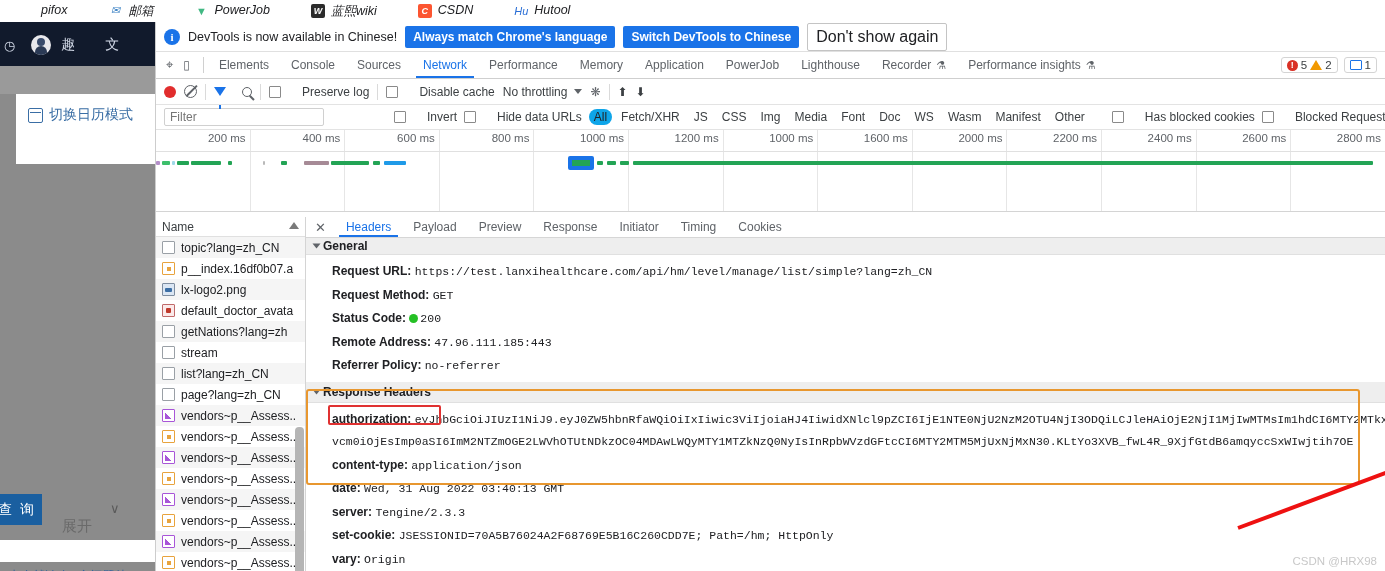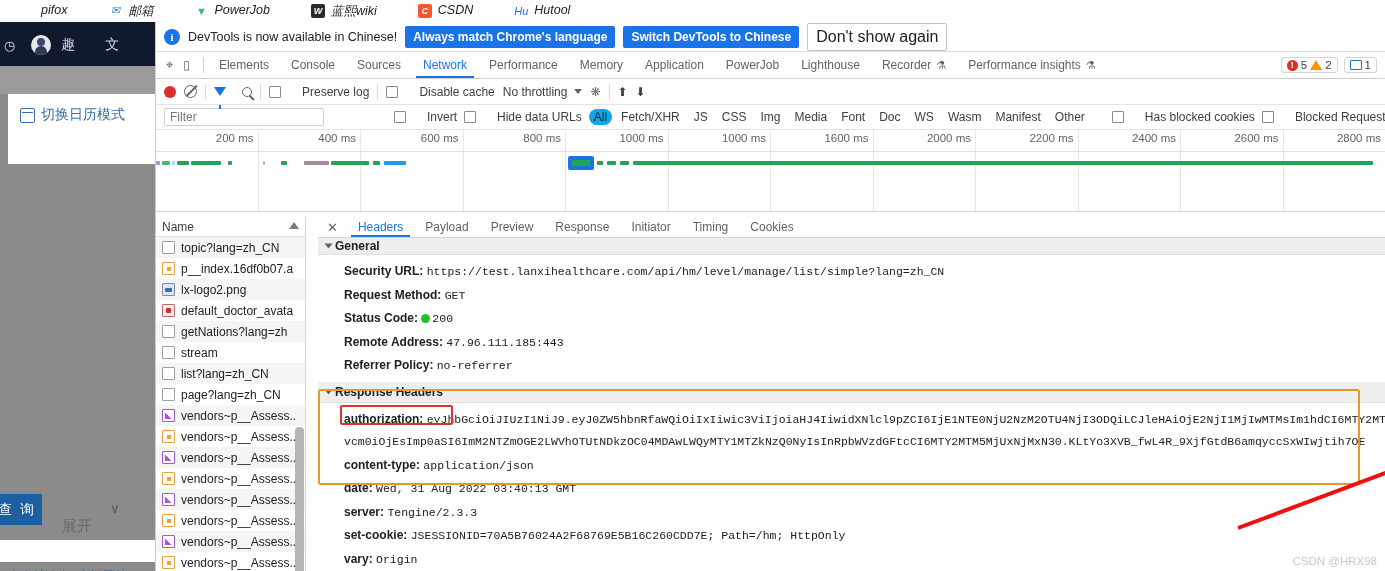--- a/index.html
+++ b/index.html
@@ -30,21 +30,21 @@
   .site-dark-icons { position: absolute; top: 10px; left: 0; width: 155px; height: 26px;
       display: flex; align-items: center; color: #cfd6e4; font-size: 14px; }
   .avatar-mini { width: 20px; height: 20px; border-radius: 50%; background: #e8e8ec;
       display: inline-block; position: relative; overflow: hidden; }
   .avatar-mini::after { content:""; position: absolute; left: 4px; top: 11px; width: 12px; height: 10px;
       border-radius: 6px 6px 0 0; background: #2b3a55; }
   .avatar-mini::before { content:""; position: absolute; left: 6px; top: 3px; width: 8px; height: 8px;
       border-radius: 50%; background: #394b6b; }
 
   .site-white-strip { position: absolute; left: 0; top: 44px; width: 155px; height: 28px; background: #9a9a9a; }
-  .site-cal { position: absolute; left: 8px; top: 72px; width: 155px; height: 70px; background: #fff; font-family: Liberation Serif, serif; }
+  .site-cal { position: absolute; left: 16px; top: 72px; width: 155px; height: 70px; background: #fff; font-family: Liberation Serif, serif; }
   .cal-link { position: absolute; left: 12px; top: 12px; color: #3a6ea5; font-size: 14px;
       display: flex; align-items: center; gap: 6px; }
   .cal-ico { width: 15px; height: 15px; border: 1.6px solid #3a6ea5; border-radius: 2px; position: relative; }
   .cal-ico::before { content:""; position:absolute; left:1px; top:3px; width: 11px; height: 1.6px; background:#3a6ea5; }
 
   .site-gray-body { position: absolute; left: 0; top: 142px; width: 155px; height: 321px; background: #8b8b8b; }
   .site-query-row { position: absolute; left: 0; top: 463px; width: 155px; height: 55px; background: #8b8b8b; }
   .btn-query { position: absolute; left: -8px; top: 9px; width: 50px; height: 31px; background: #1a5fa0;
       color: #fff; font-size: 14px; display: flex; align-items: center; justify-content: center; letter-spacing: 2px; }
   .expand-lbl { position: absolute; left: 62px; top: 14px; color: #6a6a6a; font-size: 15px; margin-top: 18px; }
@@ -131,21 +131,21 @@
   .tl-cell { flex: 1 1 0; border-right: 1px solid #e6e6e6; position: relative; }
   .tl-cell:last-child { border-right: none; }
   .tl-lbl { position: absolute; right: 4px; top: 2px; font-size: 11.5px; color: #5f6368; white-space: nowrap; }
   .tl-hr { position: absolute; left: 0; right: 0; top: 21px; height: 1px; background: #e0e0e0; }
   .bars { position: absolute; left: 0; right: 0; top: 26px; height: 14px; }
   .bseg { position: absolute; height: 3.5px; top: 5px; border-radius: 1px; }
   .bsel { position: absolute; top: 0; height: 14px; border: 2px solid #1a73e8; background: #1a73e8; border-radius: 2px; }
   .bsel > i { position: absolute; left: 2px; top: 2px; right: 2px; bottom: 2px; background: #23a455; display: block; }
 
   
-  .lower { position: absolute; left: 0; top: 195px; right: 0; bottom: 0; display: flex; gap: 12px; }
+  .lower { position: absolute; left: 0; top: 195px; right: 0; bottom: 0; display: flex; }
   .reqlist { width: 150px; border-right: 1px solid #d4d4d4; background: #fff; position: relative; overflow: hidden; }
   .rl-head { height: 20px; display: flex; align-items: center; padding: 0 6px; font-size: 12px;
       color: #3c4043; border-bottom: 1px solid #e0e0e0; position: relative; }
   .rl-sort { position: absolute; right: 6px; top: 5px; width: 0; height: 0;
       border-left: 5px solid transparent; border-right: 5px solid transparent; border-bottom: 7px solid #7a7a7a; }
   .rl-row { height: 21px; display: flex; align-items: center; gap: 6px; padding: 0 6px;
       font-size: 12px; color: #202124; white-space: nowrap; overflow: hidden; cursor: pointer; }
   .rl-row:nth-child(odd) { background: #f5f5f5; }
   .ic { width: 13px; height: 13px; flex: 0 0 13px; border: 1.3px solid #9aa0a6; border-radius: 1px; background: #fff; }
   .ic.doc { border-color: #9aa0a6; }
@@ -403,20 +403,23 @@
           <div class="tl-cell">
             <div class="tl-lbl">600 ms</div>
           </div>
           <div class="tl-cell">
             <div class="tl-lbl">800 ms</div>
           </div>
           <div class="tl-cell">
             <div class="tl-lbl">1000 ms</div>
           </div>
           <div class="tl-cell">
+            <div class="tl-lbl">1200 ms</div>
+          </div>
+          <div class="tl-cell">
             <div class="tl-lbl">1000 ms</div>
           </div>
           <div class="tl-cell">
             <div class="tl-lbl">1600 ms</div>
           </div>
           <div class="tl-cell">
             <div class="tl-lbl">2000 ms</div>
           </div>
           <div class="tl-cell">
             <div class="tl-lbl">2200 ms</div>
@@ -543,21 +546,21 @@
               <div class="dt">Timing</div>
               <div class="dt">Cookies</div>
             </div>
         </div>
 
         <div class="sect-head">
           <span class="tri"></span>
           <span>General</span>
         </div>
         <div class="hdr-body" id="general-rows">
-            <div class="hdr-row"><span class="hdr-k">Security URL: </span><span class="hdr-v">https://test.lanxihealthcare.com/api/hm/level/manage/list/simple?lang=zh_CN</span></div>
+            <div class="hdr-row"><span class="hdr-k">Request URL: </span><span class="hdr-v">https://test.lanxihealthcare.com/api/hm/level/manage/list/simple?lang=zh_CN</span></div>
             <div class="hdr-row"><span class="hdr-k">Request Method: </span><span class="hdr-v">GET</span></div>
             <div class="hdr-row"><span class="hdr-k">Status Code: </span><span class="status-dot"></span><span class="hdr-v">200</span></div>
             <div class="hdr-row"><span class="hdr-k">Remote Address: </span><span class="hdr-v">47.96.111.185:443</span></div>
             <div class="hdr-row"><span class="hdr-k">Referrer Policy: </span><span class="hdr-v">no-referrer</span></div>
           </div>
 
         <div class="resp-area">
           <div class="sect-head" style="margin-top:4px;">
             <span class="tri"></span>
             <span>Response Headers</span>

